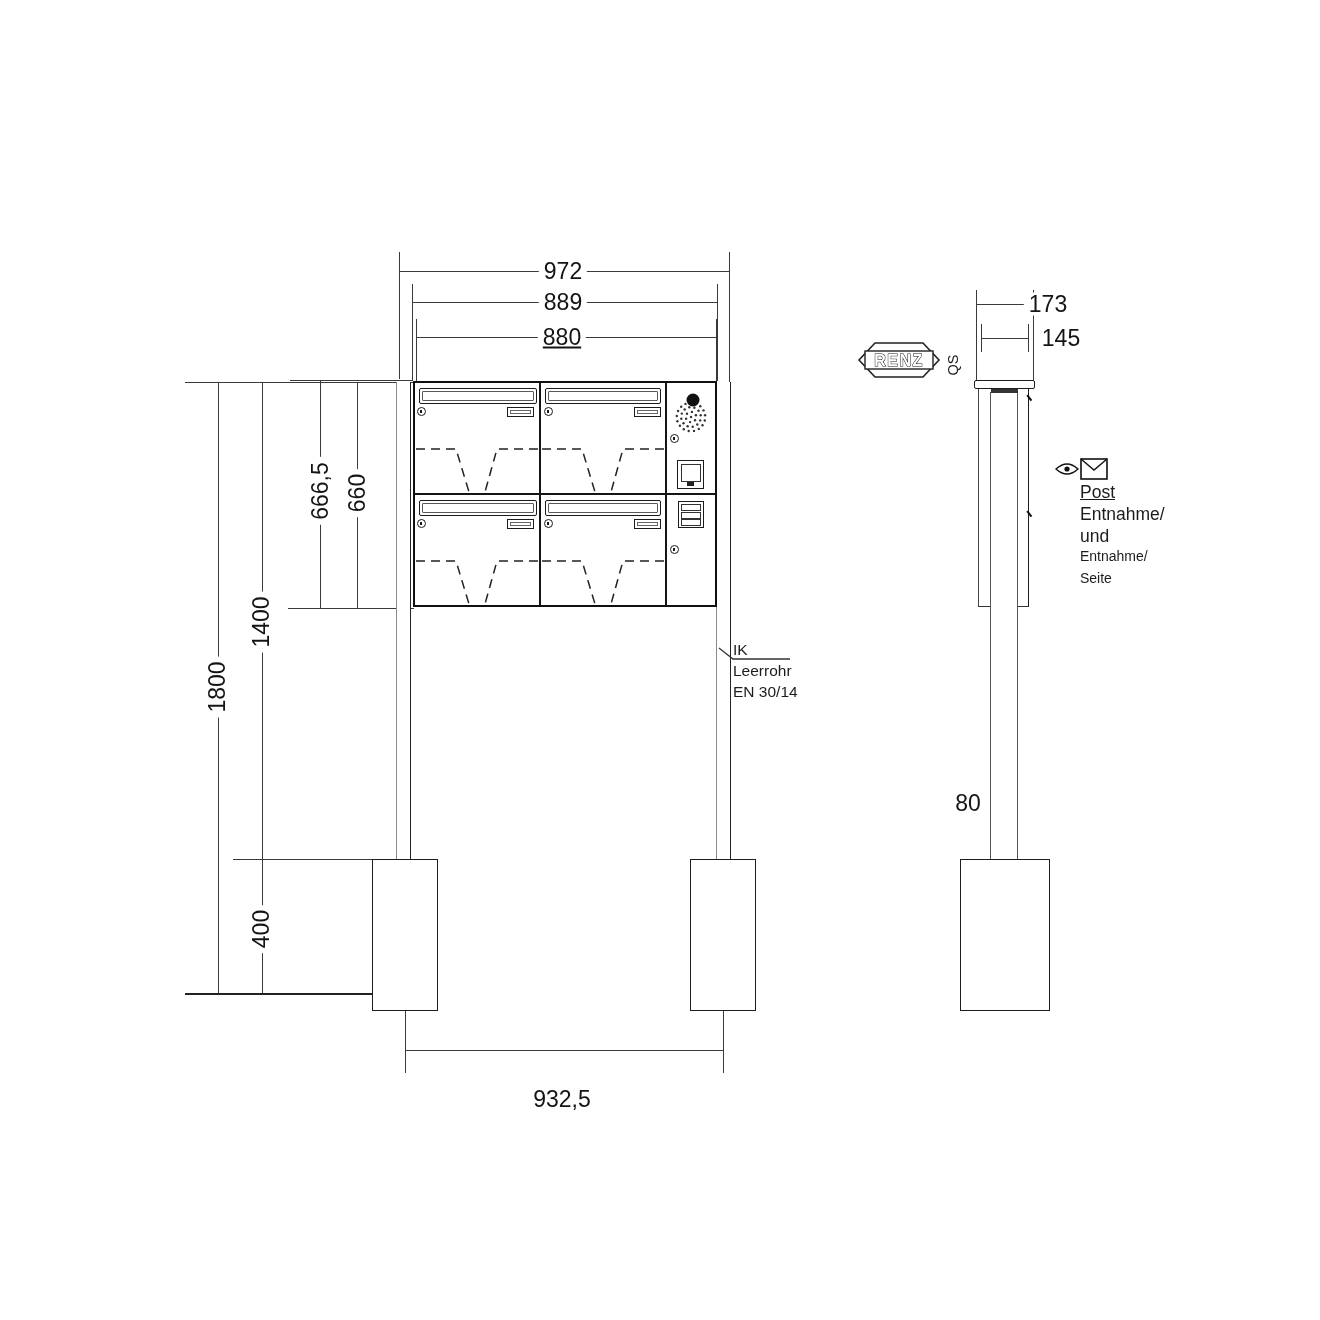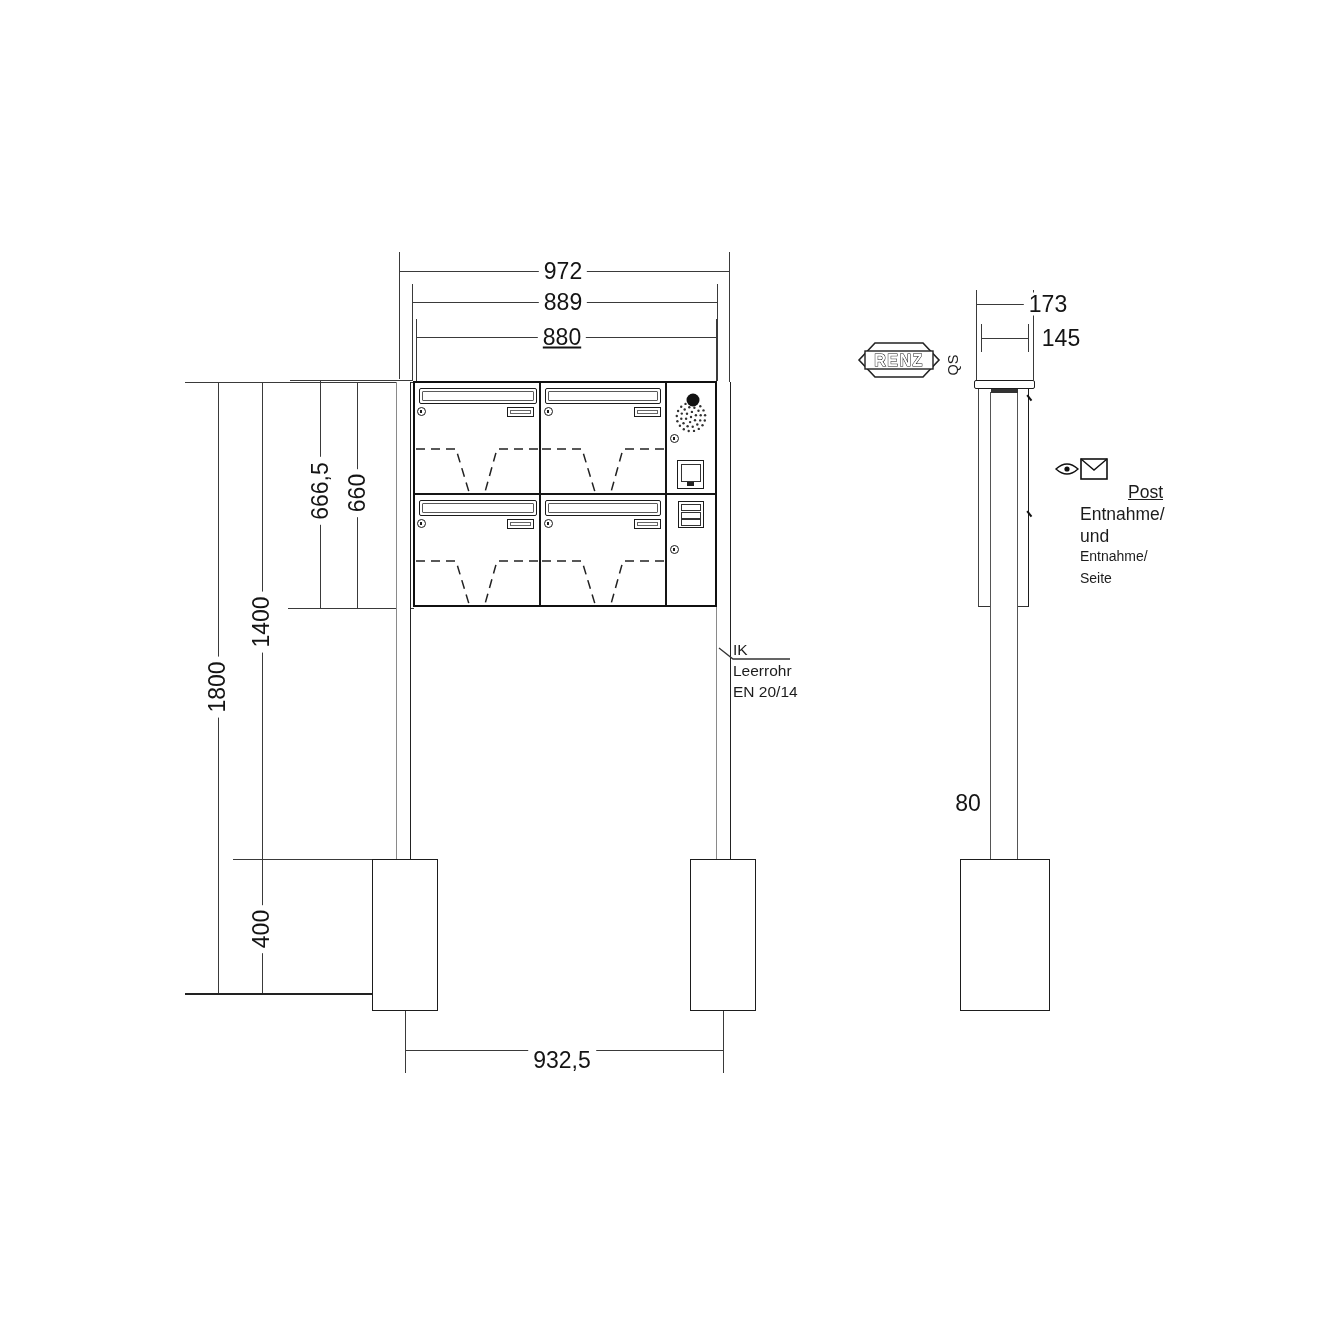--- a/index.html
+++ b/index.html
@@ -179,28 +179,28 @@
   <div class="ln v" style="left:262px;top:381.8px;height:611px;"></div>
   <div class="dim rot" style="left:261px;top:622px;">1400</div>
   <div class="dim rot" style="left:261px;top:929px;">400</div>
 
   <div class="ln v" style="left:218px;top:381.8px;height:611px;"></div>
   <div class="dim rot" style="left:217px;top:687px;">1800</div>
 
   <div class="ln v" style="left:405px;top:1011px;height:62px;"></div>
   <div class="ln v" style="left:723px;top:1011px;height:62px;"></div>
   <div class="ln h" style="left:405px;top:1050px;width:318px;"></div>
-  <div class="dim" style="left:562px;top:1060px;">932,5</div>
+  <div class="dim" style="left:562px;top:1099px;">932,5</div>
 
   <svg style="left:715px;top:644px;z-index:7;" width="80" height="22" viewBox="0 0 80 22">
     <path d="M4,4 L18,15 H75" fill="none" stroke="#333" stroke-width="1.3"></path>
   </svg>
   <div class="small" style="left:733px;top:640px;">IK</div>
   <div class="small" style="left:733px;top:661px;">Leerrohr</div>
-  <div class="small" style="left:733px;top:682px;">EN 20/14</div>
+  <div class="small" style="left:733px;top:682px;">EN 30/14</div>
 
   <div class="box-frame" style="left:974px;top:380px;width:61px;height:9px;border:1.5px solid #1d1d1d;border-radius:2px;z-index:3;"></div>
   <div class="ln" style="left:991px;top:389px;width:27px;height:3.5px;background:#333;z-index:4;"></div>
 
   <div class="box-frame" style="left:978px;top:389px;width:51px;height:218px;border-left:1.4px solid #444;border-right:1.8px solid #1d1d1d;border-bottom:1.4px solid #333;z-index:1;"></div>
 
   <div class="ln" style="left:1026px;top:397px;width:7px;height:1.6px;background:#111;transform:rotate(52deg);z-index:4;"></div>
   <div class="ln" style="left:1026px;top:513px;width:7px;height:1.6px;background:#111;transform:rotate(52deg);z-index:4;"></div>
 
   <div class="post" style="left:990px;top:392px;width:28px;height:467px;border-left:1.4px solid #555;border-right:1.4px solid #555;z-index:2;"></div>
@@ -228,19 +228,19 @@
   <div class="small" style="left:938px;top:352px;width:30px;height:26px;line-height:26px;text-align:center;transform:rotate(-90deg);font-size:14.5px;">QS</div>
 
   <svg style="left:1055px;top:461px;z-index:7;" width="24" height="16" viewBox="0 0 24 16">
     <path d="M1,8 Q12,-2 23,8 Q12,18 1,8 Z" fill="none" stroke="#111" stroke-width="1.4"></path>
     <circle cx="12" cy="8" r="2.6" fill="#111"></circle>
   </svg>
   <svg style="left:1080px;top:458px;z-index:7;" width="28" height="22" viewBox="0 0 28 22">
     <rect x="1" y="1" width="26" height="20" fill="#fff" stroke="#111" stroke-width="1.6"></rect>
     <path d="M1,1 L14,12 L27,1" fill="none" stroke="#111" stroke-width="1.4"></path>
   </svg>
-  <div class="small" style="left:1128px;top:482px;font-size:17.5px;text-decoration:underline;">Post</div>
+  <div class="small" style="left:1080px;top:482px;font-size:17.5px;text-decoration:underline;">Post</div>
   <div class="small" style="left:1080px;top:504px;font-size:17.5px;">Entnahme/</div>
   <div class="small" style="left:1080px;top:526px;font-size:17.5px;">und</div>
   <div class="small" style="left:1080px;top:548px;font-size:14px;">Entnahme/</div>
   <div class="small" style="left:1080px;top:570px;font-size:14px;">Seite</div>
 
 </div>
 
 </body></html>

